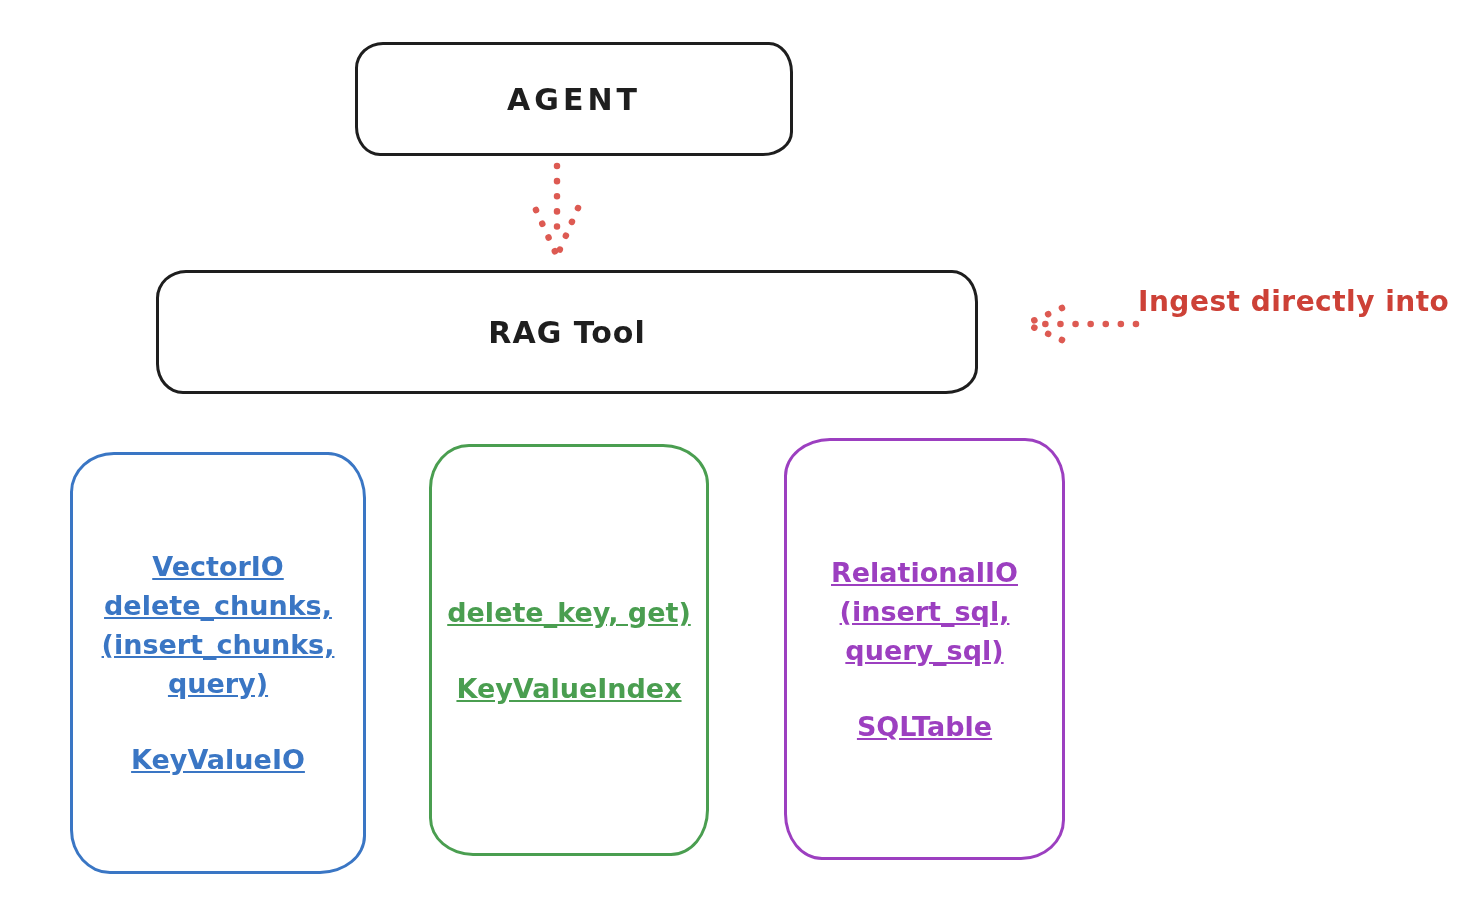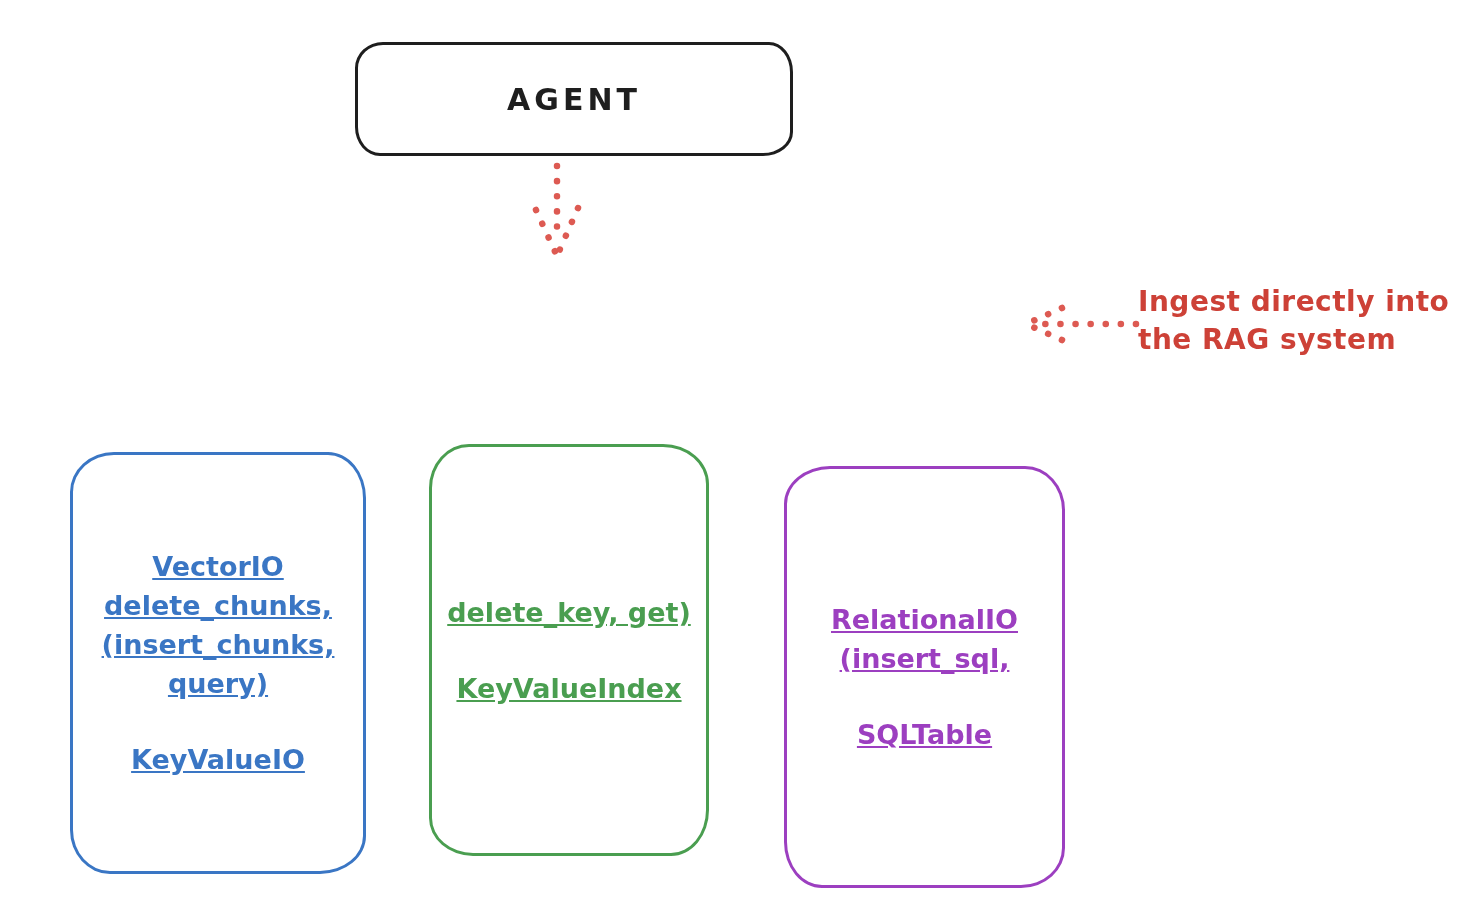--- a/index.html
+++ b/index.html
@@ -70,21 +70,20 @@
     left: 429px; top: 444px; width: 280px; height: 412px;
     border-color: var(--green, #4a9e50);
     color: var(--green, #4a9e50);
     border-radius: 40px 46px 38px 44px / 44px 40px 46px 38px;
   }
   .card.purple {
     left: 784px; top: 438px; width: 281px; height: 422px;
     border-color: var(--purple, #9c3fc0);
     color: var(--purple, #9c3fc0);
     border-radius: 46px 40px 44px 38px / 38px 44px 40px 46px;
-    margin-top: 28px;
   }
   
   .arrow {
     position: absolute;
     overflow: visible;
   }
   .arrow path {
     fill: none;
     stroke: var(--red-arrow, #dd5a52);
     stroke-width: 6.5;
@@ -113,30 +112,32 @@
   <div class="node black agent-node">
     <span class="node-label">AGENT</span>
   </div>
 
   <svg class="arrow arrow-down" viewBox="0 0 64 104" aria-hidden="true">
     <path d="M32 6 L32 78"></path>
     <path d="M11 50 L32 96"></path>
     <path d="M53 48 L32 96"></path>
   </svg>
 
+  <div class="node black rag-node">
+    <span class="node-label">RAG Tool</span>
+  </div>
 
   <svg class="arrow arrow-left" viewBox="0 0 126 48" aria-hidden="true">
     <path d="M120 24 L20 24"></path>
     <path d="M46 8 L10 24"></path>
     <path d="M46 40 L10 24"></path>
   </svg>
 
   <div class="annotation">
     <div>Ingest directly into</div>
-    <div>the RAG system</div>
   </div>
 
   <div class="node card blue">
     <div class="methods">
       <div>VectorIO</div>
       <div>delete_chunks,</div>
       <div>(insert_chunks,</div>
       <div>query)</div>
     </div>
     <div class="index-label">KeyValueIO</div>
@@ -146,17 +147,18 @@
     <div class="methods">
       <div>delete_key, get)</div>
     </div>
     <div class="index-label">KeyValueIndex</div>
   </div>
 
   <div class="node card purple">
     <div class="methods">
       <div>RelationalIO</div>
       <div>(insert_sql,</div>
+      <div>query_sql)</div>
     </div>
     <div class="index-label">SQLTable</div>
   </div>
 
 </div>
 
 </body></html>

